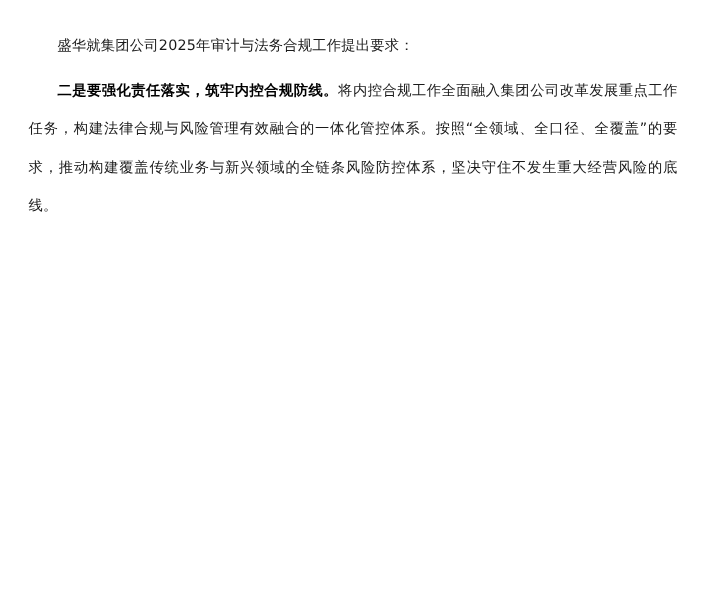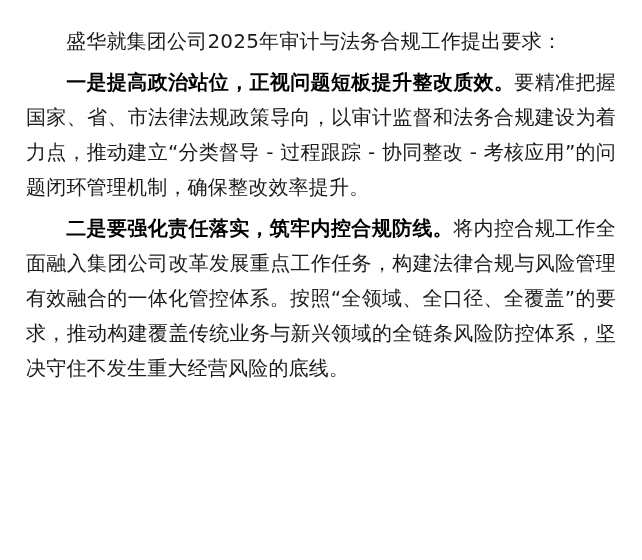--- a/index.html
+++ b/index.html
@@ -14,21 +14,21 @@
     font-family: "DejaVu Sans", "Liberation Sans", sans-serif;
   }
   .page {
     box-sizing: border-box;
     width: 642px;
     height: 560px;
     background: #ffffff;
     padding: 24px 26px 10px 26px;
   }
   .para {
-    font-size: 20px;
+    font-size: 13px;
     line-height: 35px;
     color: #1a1a1a;
     text-align: justify;
     text-justify: inter-ideograph;
     margin: 0 0 6px 0;
     letter-spacing: 0.2px;
   }
   .para .indent {
     display: inline-block;
     width: 2em;
@@ -40,22 +40,19 @@
 </style>
 </head>
 <body>
 
 <div class="page">
 
   <p class="para">
     <span class="indent"></span><span class="lead"></span><span>盛华就集团公司2025年审计与法务合规工作提出要求：</span>
   </p>
 
-  <p class="para">
-    <span class="indent"></span><span class="lead">一是提高政治站位，正视问题短板提升整改质效。</span><span>要精准把握国家、省、市法律法规政策导向，以审计监督和法务合规建设为着力点，推动建立“分类督导 - 过程跟踪 - 协同整改 - 考核应用”的问题闭环管理机制，确保整改效率提升。</span>
-  </p>
 
   <p class="para">
     <span class="indent"></span><span class="lead">二是要强化责任落实，筑牢内控合规防线。</span><span>将内控合规工作全面融入集团公司改革发展重点工作任务，构建法律合规与风险管理有效融合的一体化管控体系。按照“全领域、全口径、全覆盖”的要求，推动构建覆盖传统业务与新兴领域的全链条风险防控体系，坚决守住不发生重大经营风险的底线。</span>
   </p>
 
 
 </div>
 
 </body></html>

